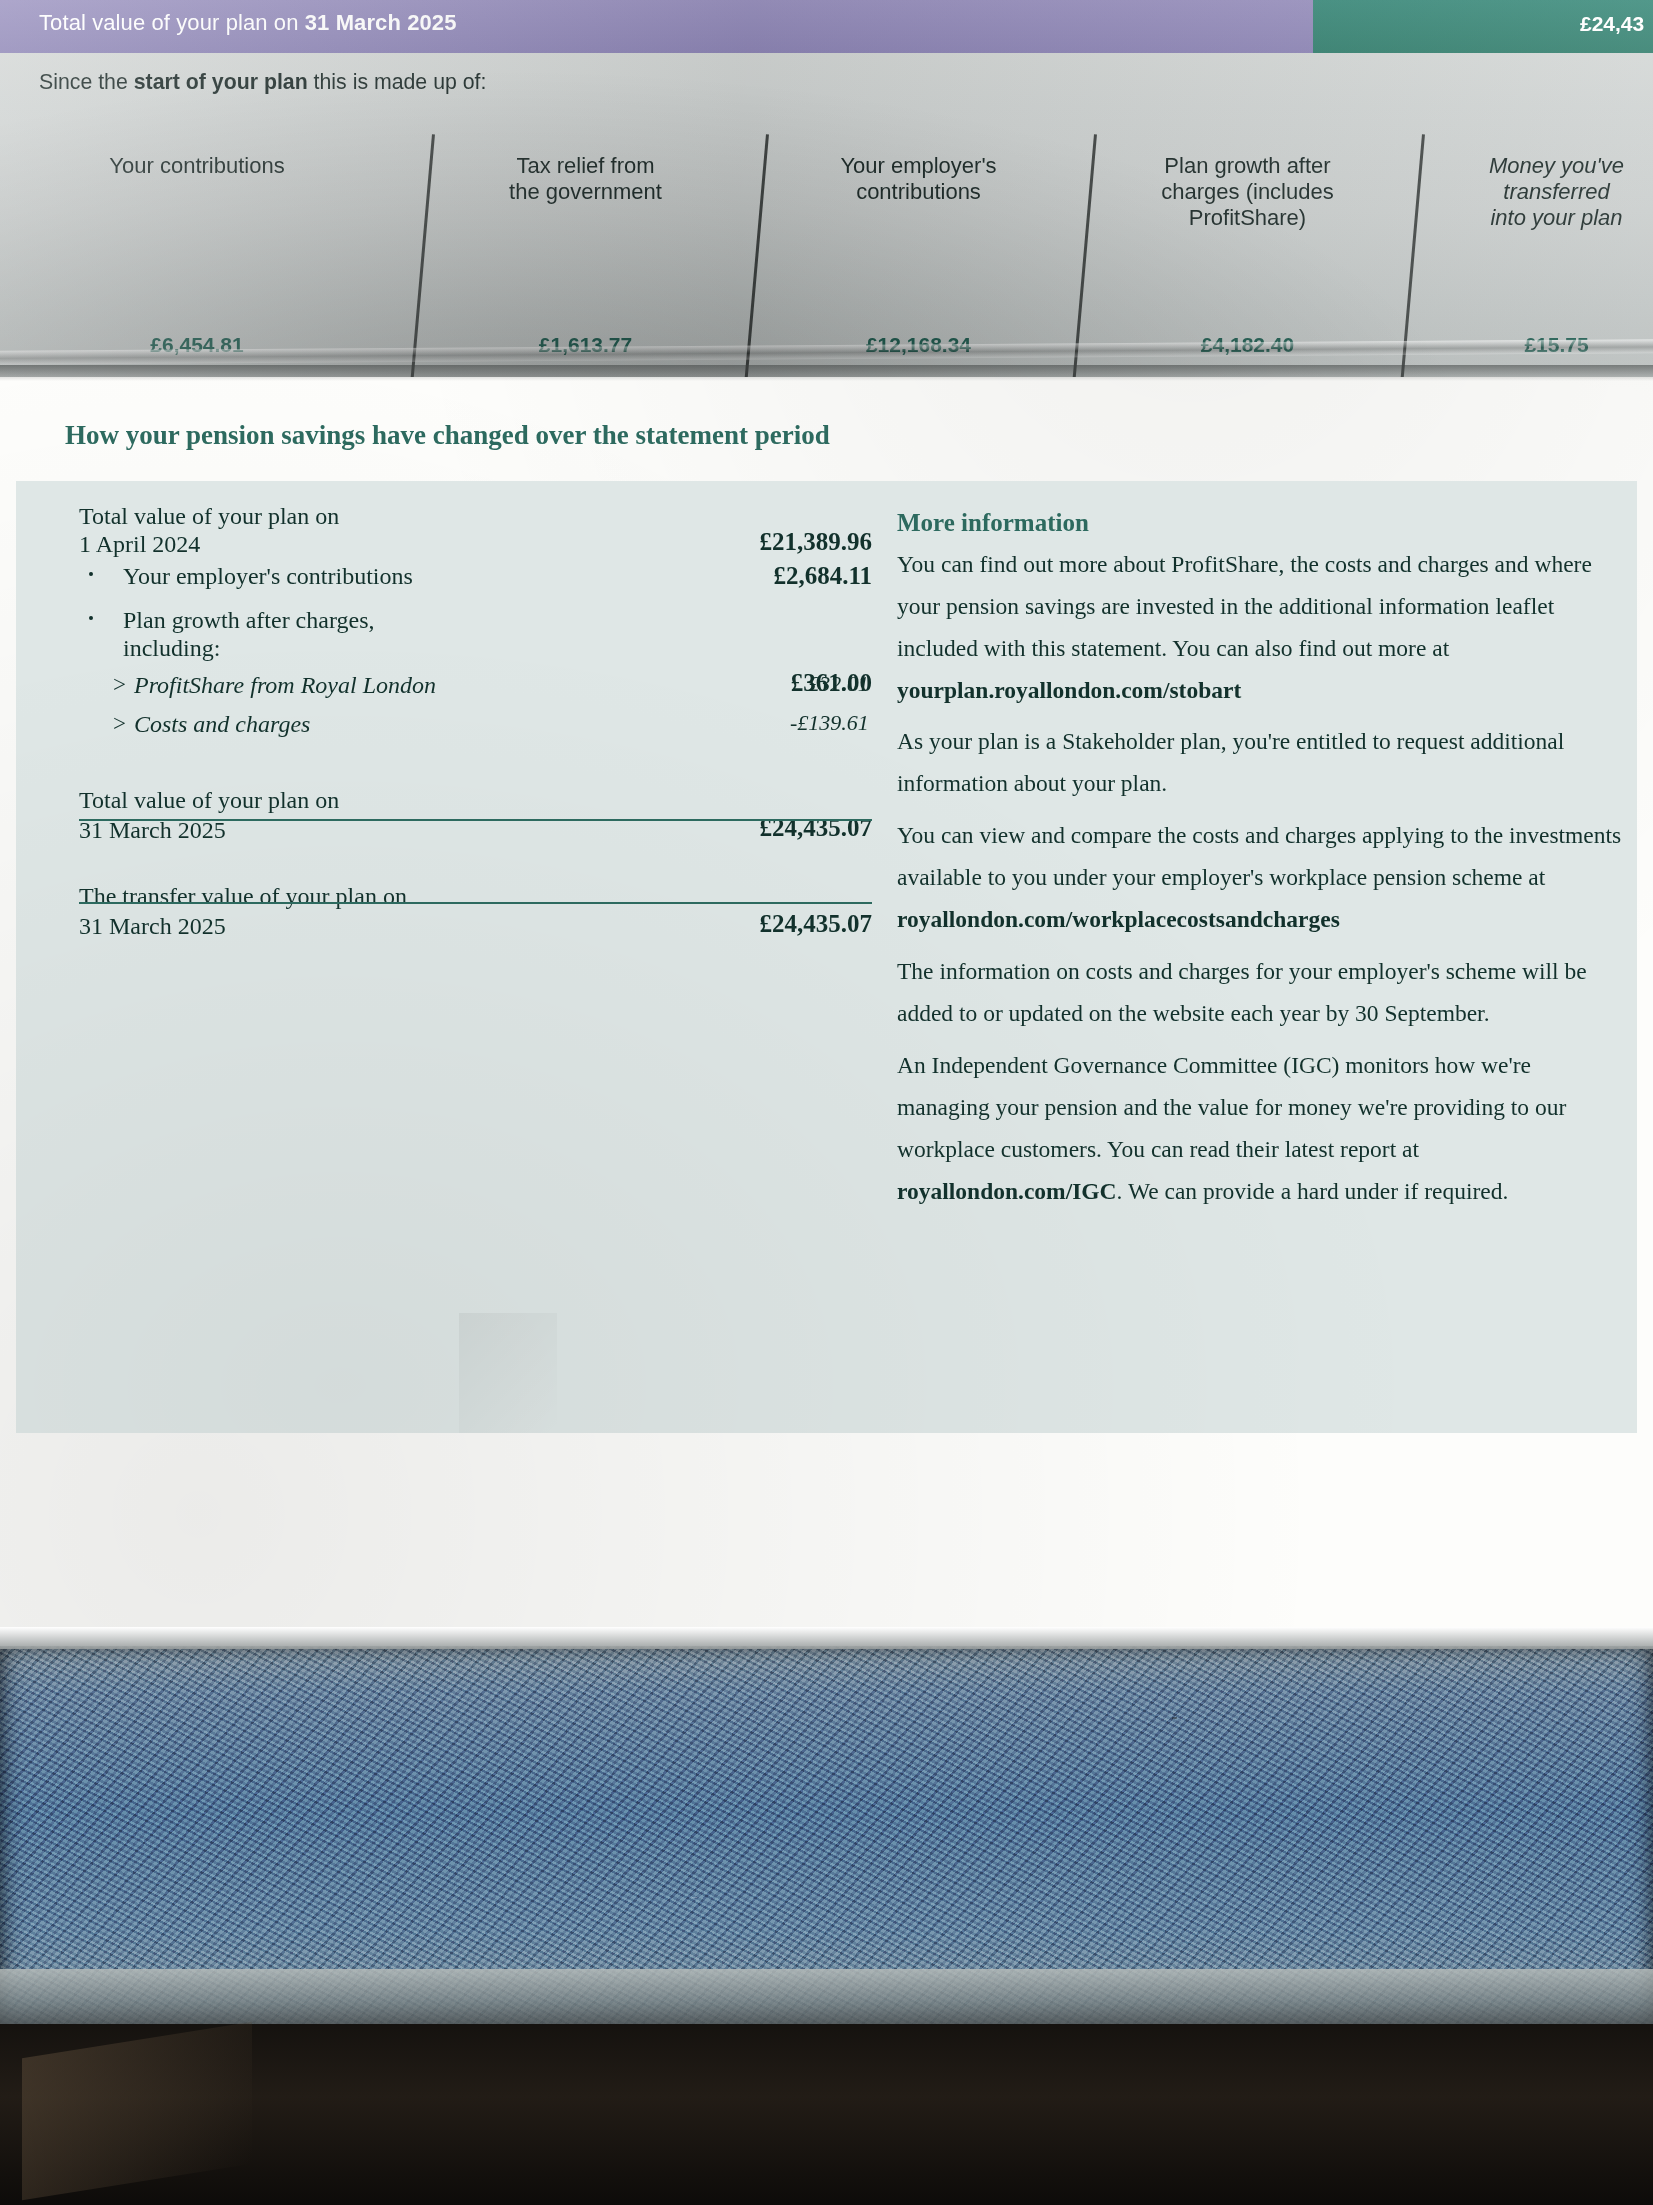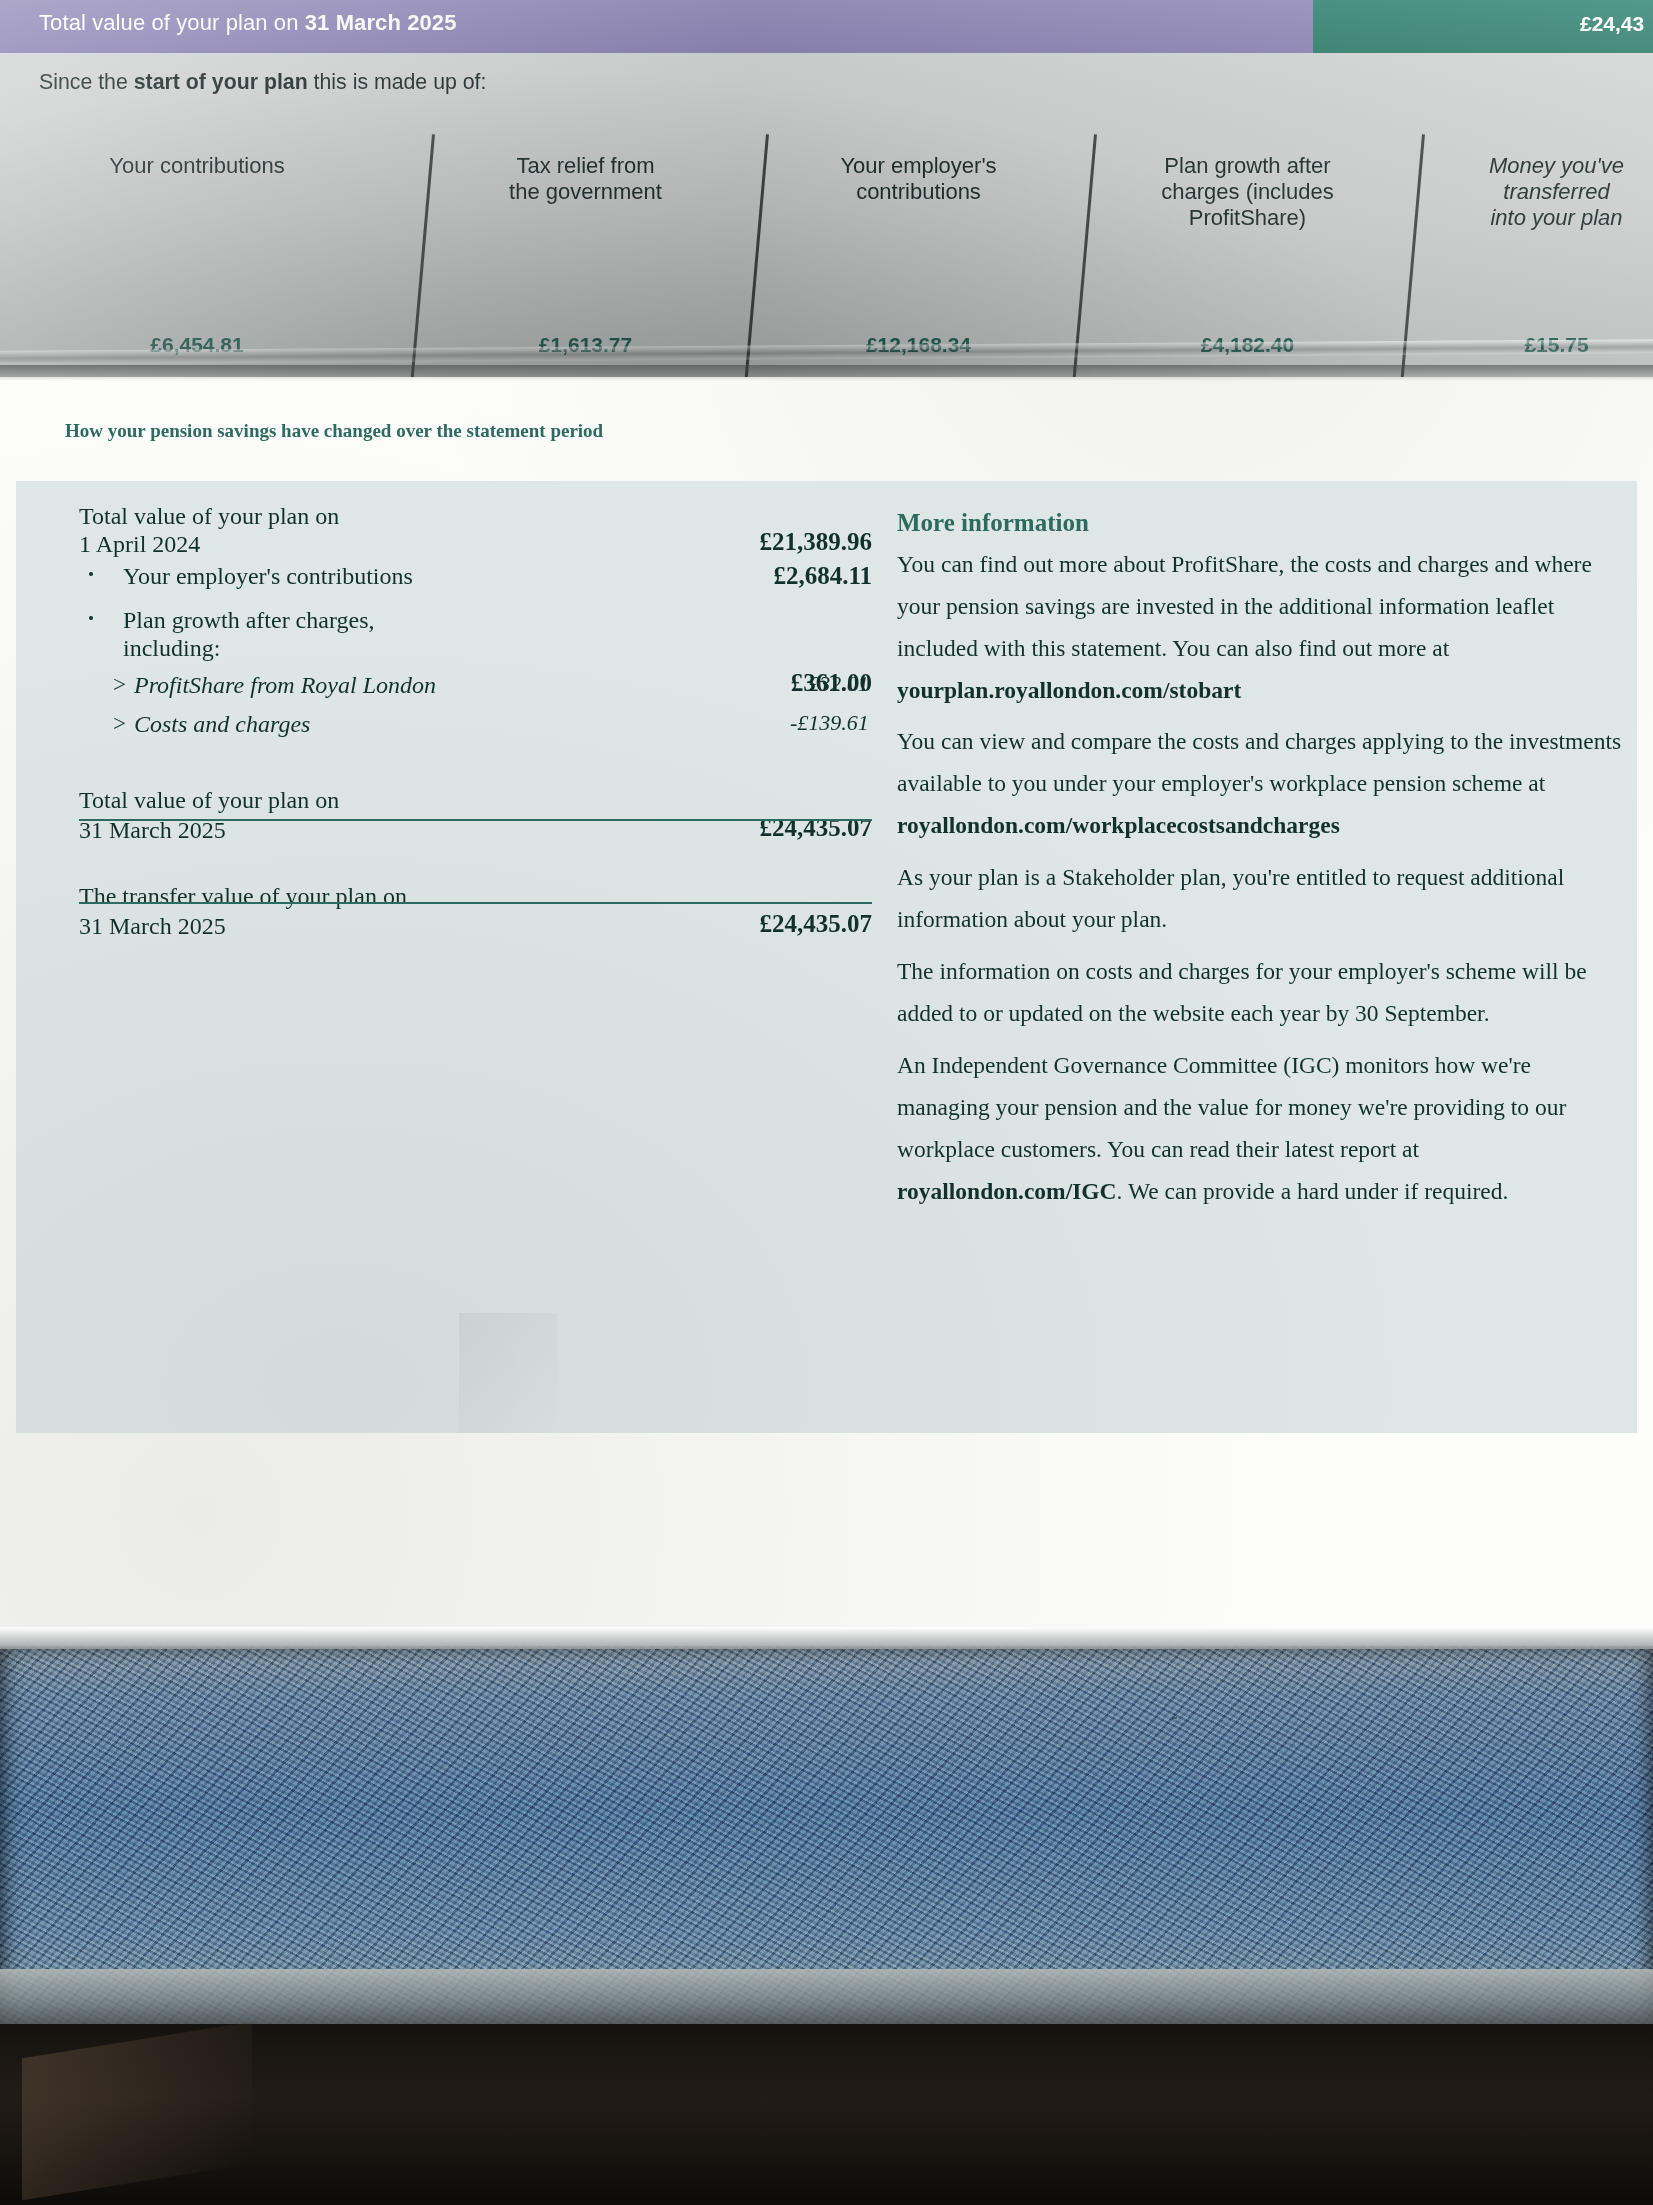--- a/index.html
+++ b/index.html
@@ -210,21 +210,21 @@
     background: linear-gradient(180deg, rgba(60,64,63,0.55), rgba(255,255,255,0));
     pointer-events: none;
   }
 
   
   .section-title {
     position: absolute;
     left: 65px;
     top: 420px;
     font-family: "Liberation Serif", serif;
-    font-size: 19px;
+    font-size: 27px;
     font-weight: 700;
     color: #2d6a5f;
   }
 
   .panel {
     position: absolute;
     left: 16.4px;
     top: 481px;
     width: 1621px;
     height: 952px;
@@ -447,22 +447,22 @@
         <div class="r-amt" style="top:27px;">£24,435.07</div>
       </div>
     </div>
 
     <div class="rule" style="top:819px;"></div>
     <div class="rule" style="top:902px;"></div>
 
     <div class="right-col">
       <h3>More information</h3>
       <p><span>You can find out more about ProfitShare, the costs and charges and where your pension savings are invested in the additional information leaflet included with this statement. You can also find out more at </span><b>yourplan.royallondon.com/stobart</b></p>
+      <p>As your plan is a Stakeholder plan, you're entitled to request additional information about your plan.</p>
       <p><span>You can view and compare the costs and charges applying to the investments available to you under your employer's workplace pension scheme at </span><b>royallondon.com/workplacecostsandcharges</b></p>
-      <p>As your plan is a Stakeholder plan, you're entitled to request additional information about your plan.</p>
       <p>The information on costs and charges for your employer's scheme will be added to or updated on the website each year by 30 September.</p>
       <p><span>An Independent Governance Committee (IGC) monitors how we're managing your pension and the value for money we're providing to our workplace customers. You can read their latest report at </span><b>royallondon.com/IGC</b><span>. We can provide a hard under if required.</span></p>
     </div>
 
     <div class="paper-fold"></div>
   </div>
 
   <div class="sheet-bottom-edge"></div>
 </div>
 

